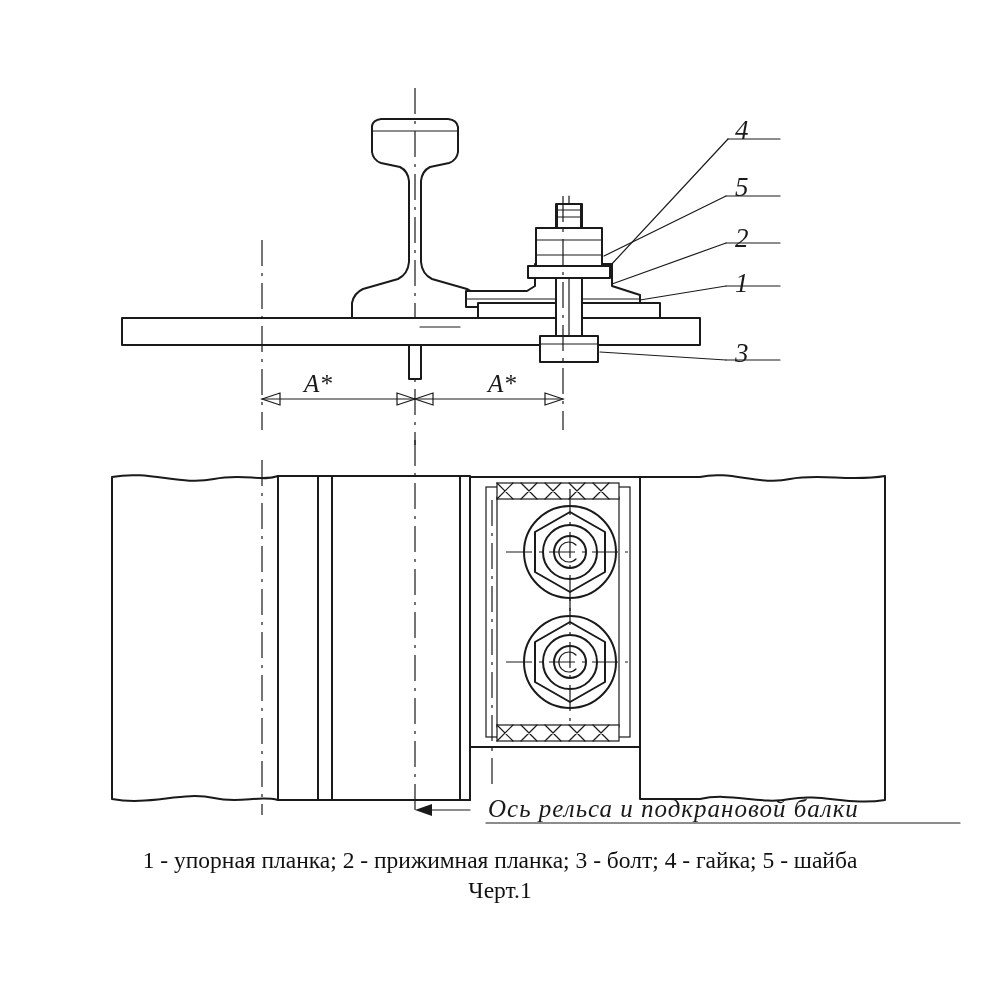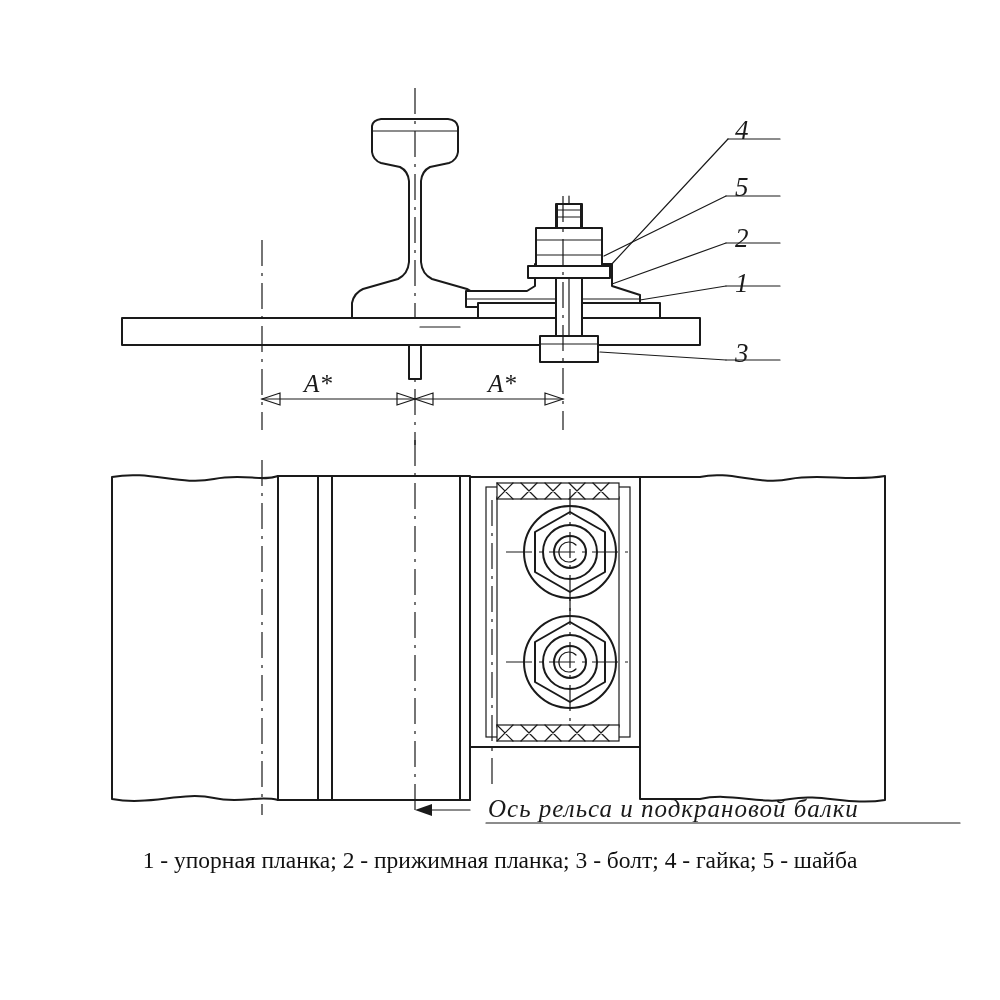--- a/index.html
+++ b/index.html
@@ -249,15 +249,16 @@
     <text class="callout" x="735" y="362">3</text>
 
     <text class="dimlabel" x="318" y="392" text-anchor="middle">A*</text>
     <text class="dimlabel" x="502" y="392" text-anchor="middle">A*</text>
 
     <text class="axis-note" x="488" y="817">Ось рельса и подкрановой балки</text>
   </svg>
 
   <div class="caption-wrap">
     <div class="caption-line">1 - упорная планка; 2 - прижимная планка; 3 - болт; 4 - гайка; 5 - шайба</div>
+    <div class="fig-num">Черт.1</div>
   </div>
 
 </div>
 
 </body></html>

